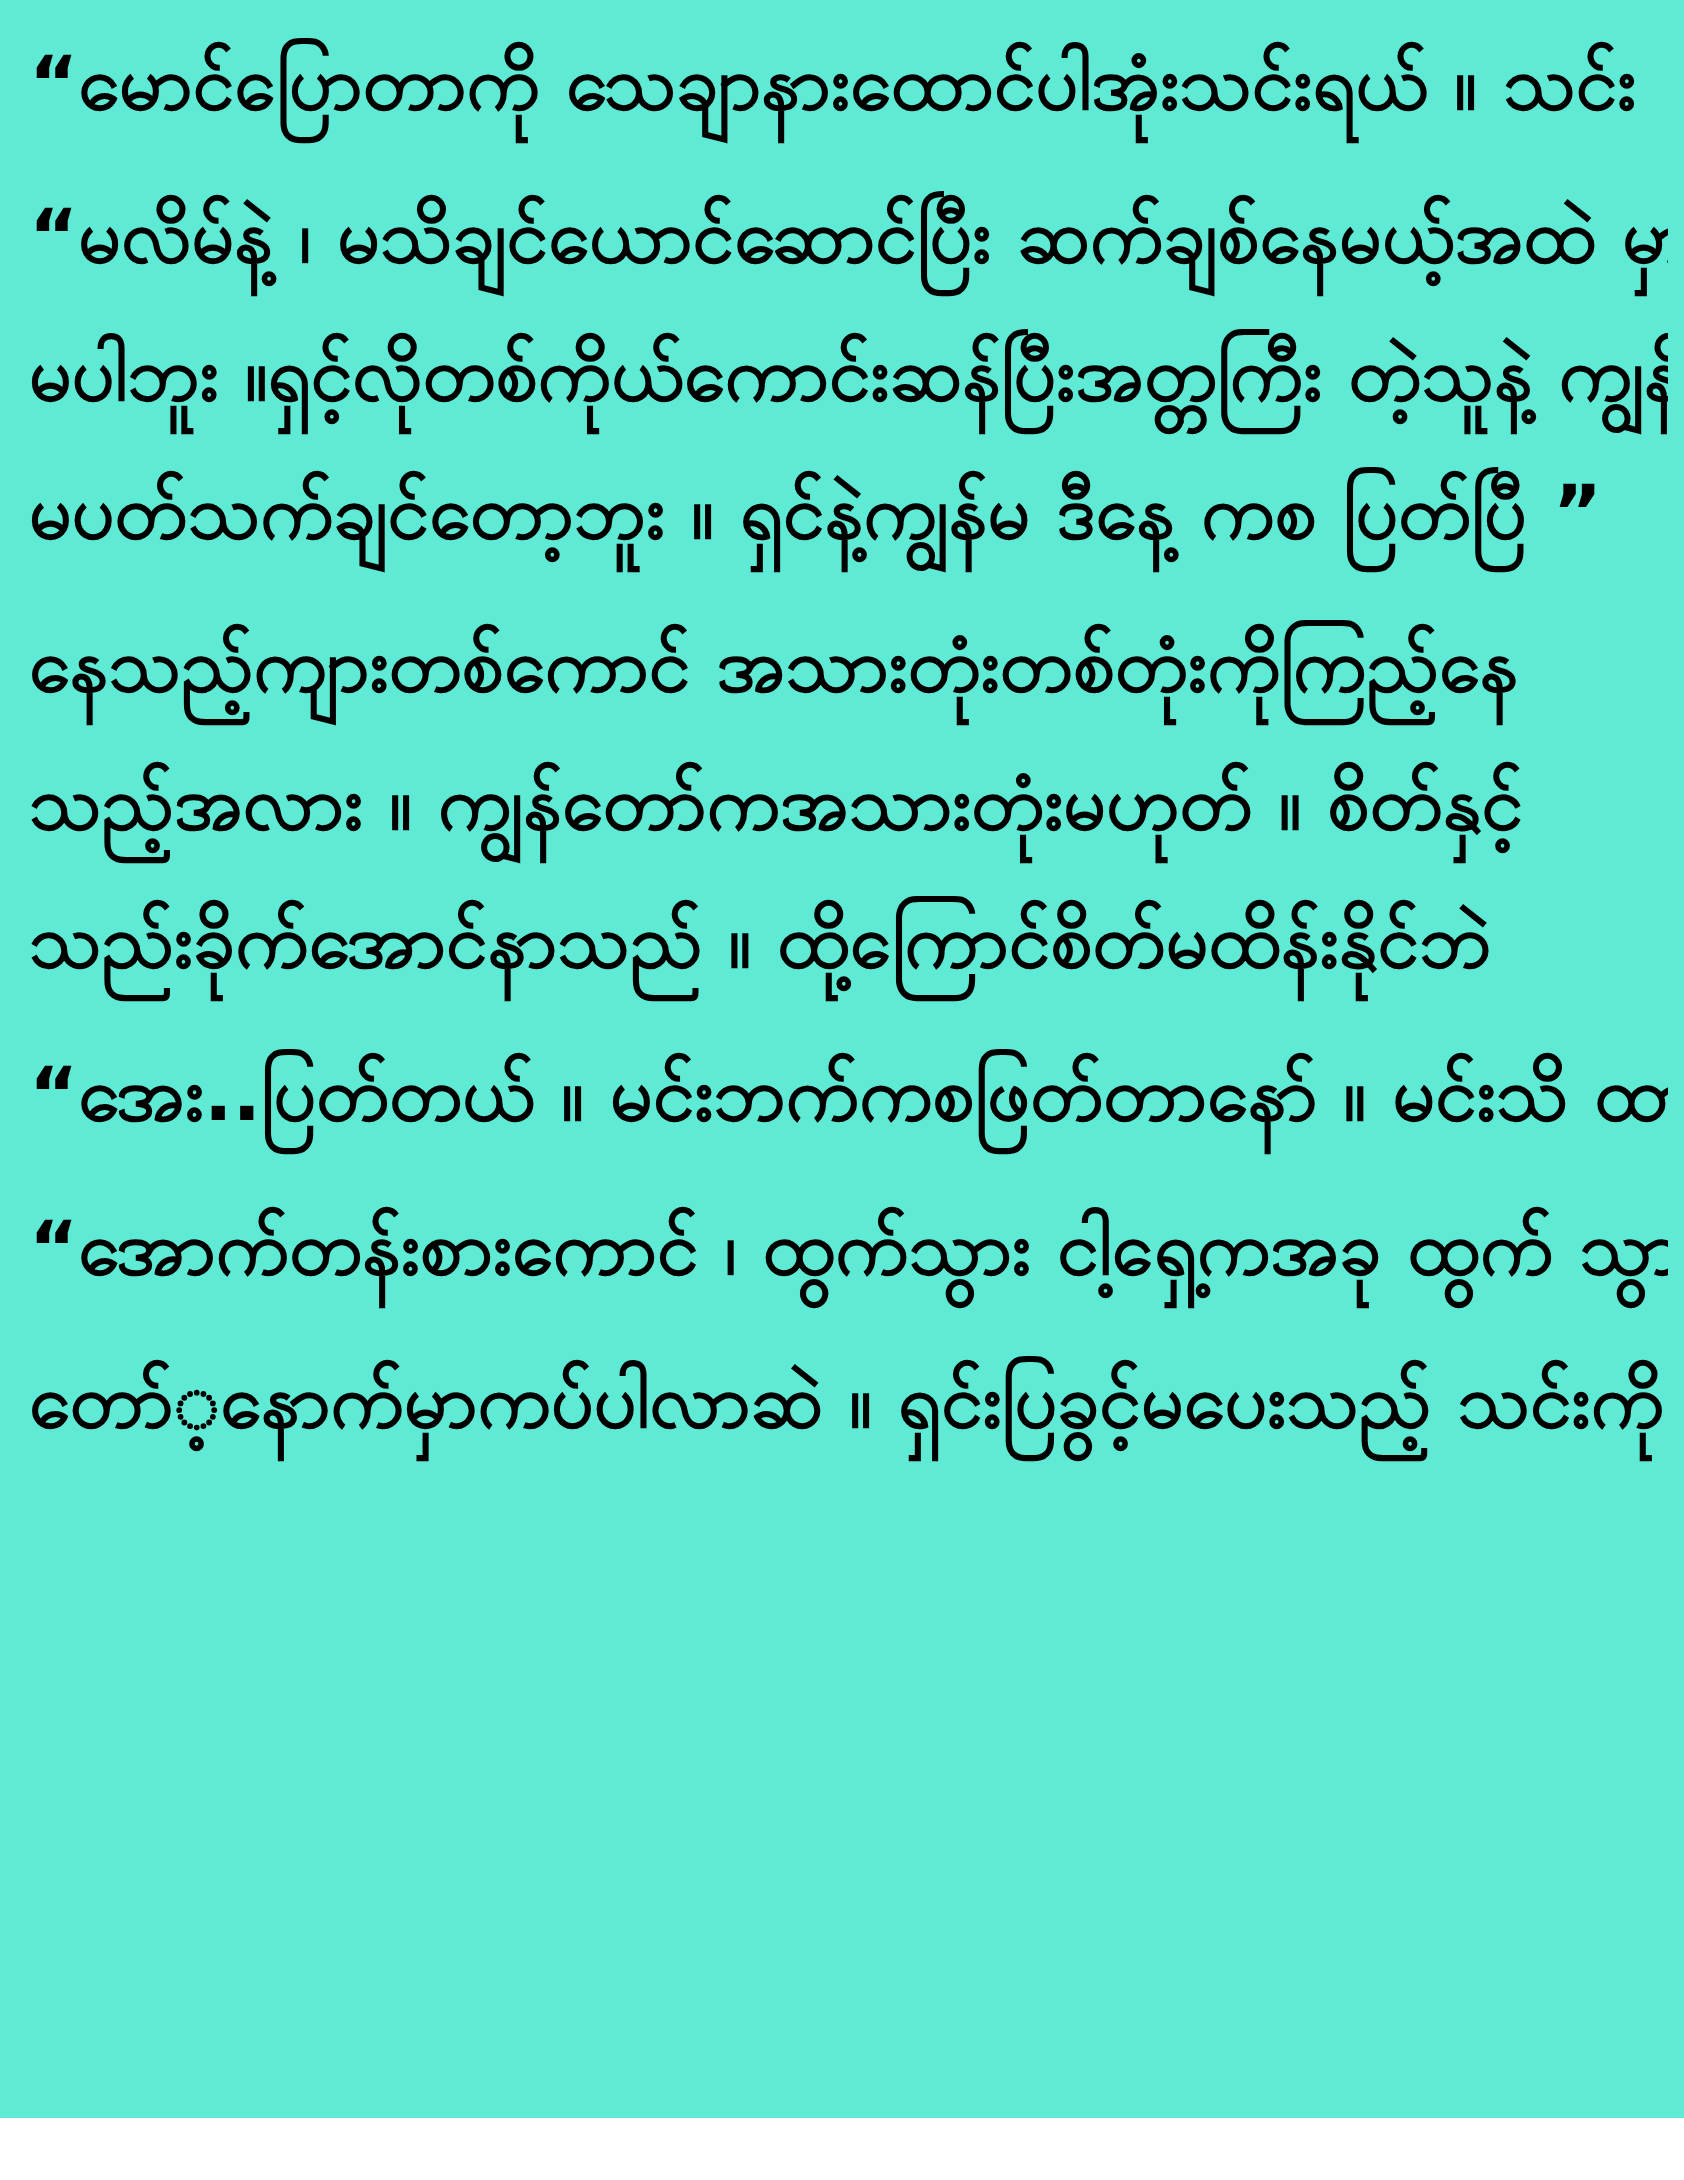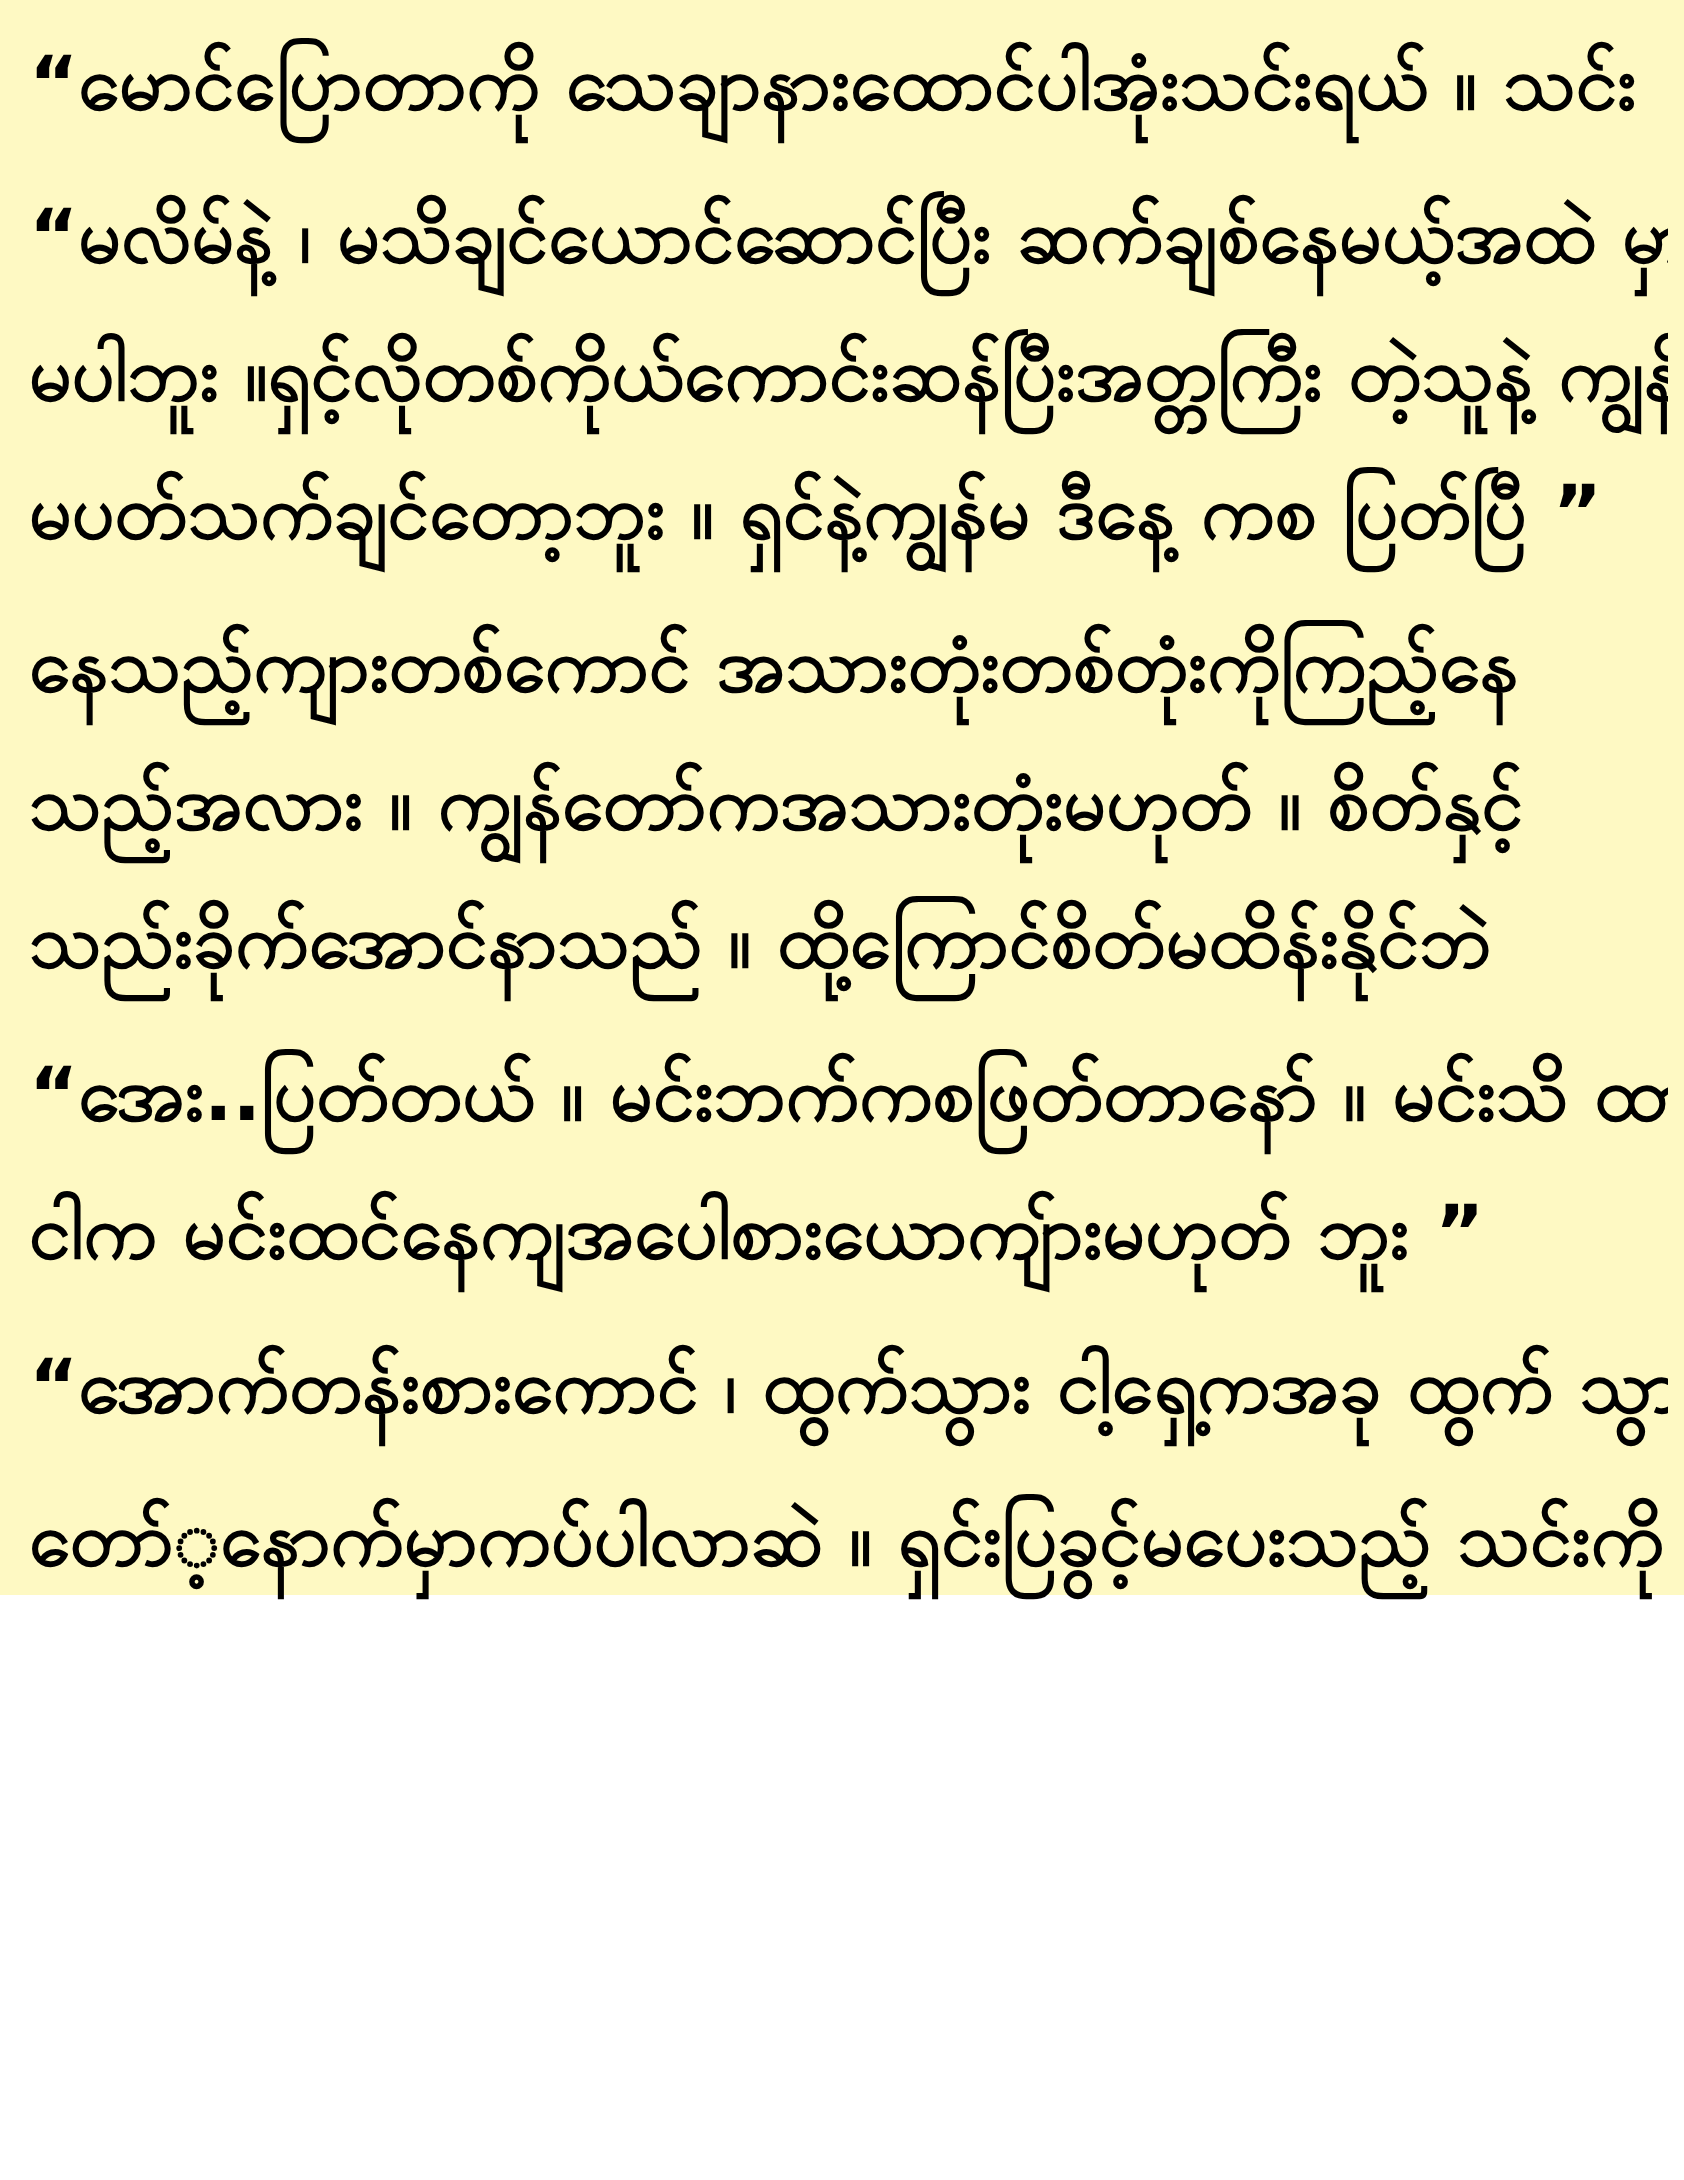--- a/index.html
+++ b/index.html
@@ -10,23 +10,23 @@
   body {
     width: 1685px;
     height: 2181px;
     overflow: hidden;
     color: #000000;
     font-family: "DejaVu Sans", sans-serif;
   }
   .page {
     box-sizing: border-box;
     width: 1685px;
-    height: 1595px;
+    height: 2118px;
     padding: 13.6px 17px 0 29px;
-    background: #fef9c3;
+    background: #5eead4;
   }
   .paragraph {
     margin: 0 0 15.3px 0;
   }
   .text-line {
     font-size: 75px;
     font-weight: 700;
     line-height: 138px;
     height: 138px;
     white-space: nowrap;
@@ -51,21 +51,20 @@
   </div>
 
   <div class="paragraph">
     <div class="text-line">နေသည့်ကျားတစ်ကောင် အသားတုံးတစ်တုံးကိုကြည့်နေ</div>
     <div class="text-line">သည့်အလား ။ ကျွန်တော်ကအသားတုံးမဟုတ် ။ စိတ်နှင့်</div>
     <div class="text-line">သည်းခိုက်အောင်နာသည် ။ ထို့ကြောင်စိတ်မထိန်းနိုင်ဘဲ</div>
   </div>
 
   <div class="paragraph">
     <div class="text-line">“အေး..ပြတ်တယ် ။ မင်းဘက်ကစဖြတ်တာနော် ။ မင်းသိ ထားဖို့က</div>
-    <div class="text-line">ငါက မင်းထင်နေကျအပေါစားယောကျ်ားမဟုတ် ဘူး ”</div>
   </div>
 
   <div class="paragraph">
     <div class="text-line">“အောက်တန်းစားကောင် ၊ ထွက်သွား ငါ့ရှေ့ကအခု ထွက် သွား ”</div>
   </div>
 
   <div class="paragraph">
     <div class="text-line">တော်◌့နောက်မှာကပ်ပါလာဆဲ ။ ရှင်းပြခွင့်မပေးသည့် သင်းကို</div>
   </div>
 

